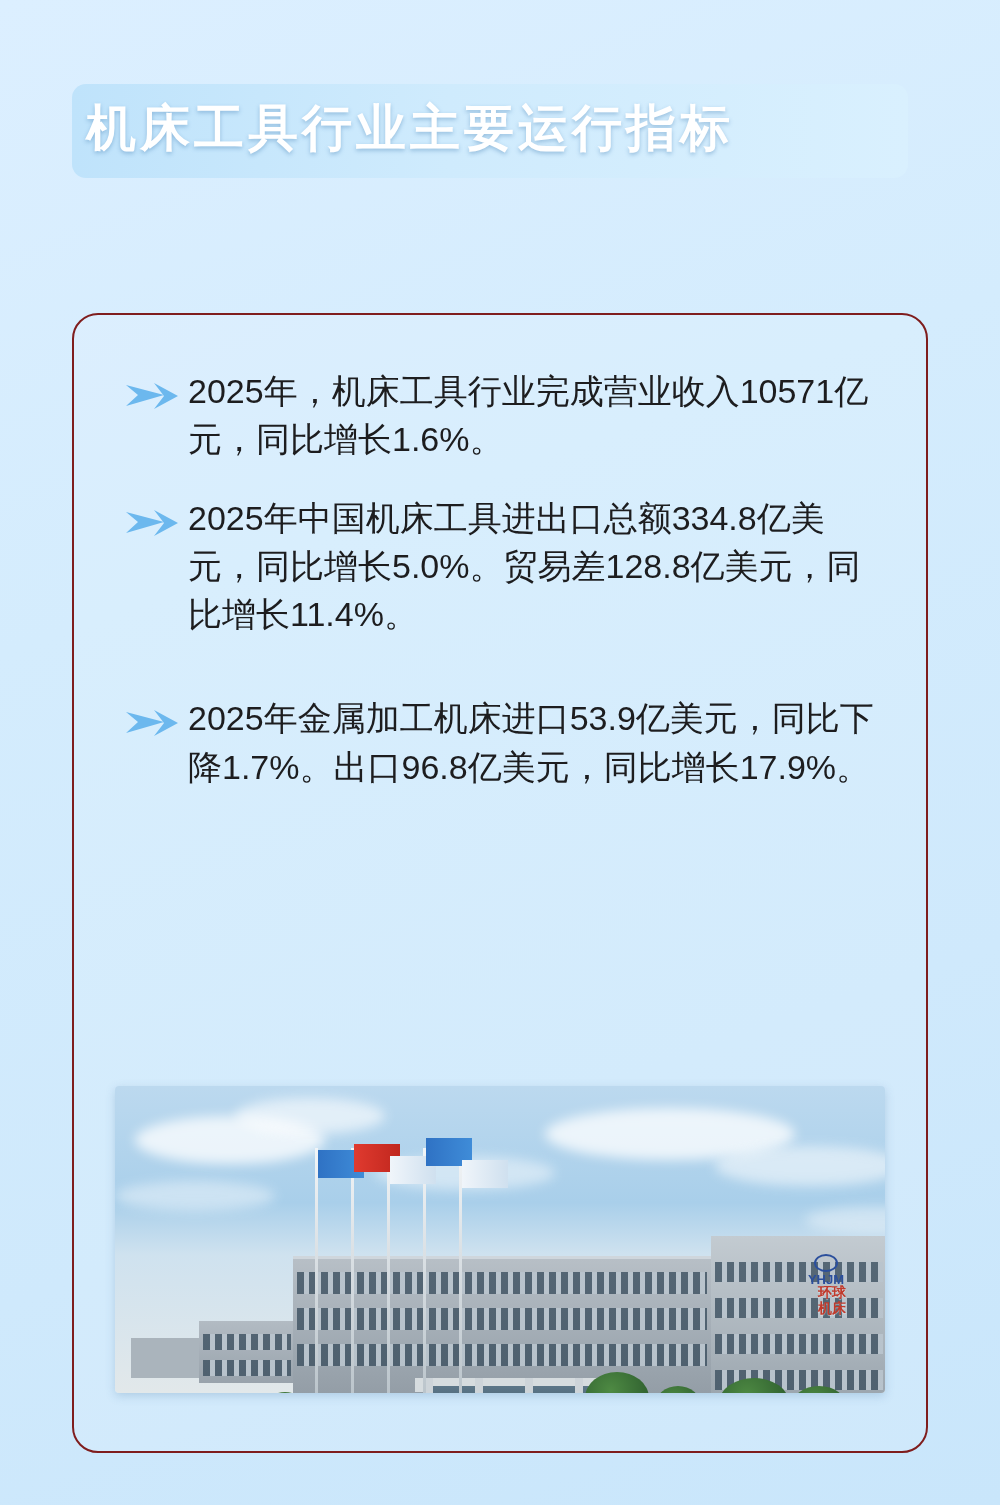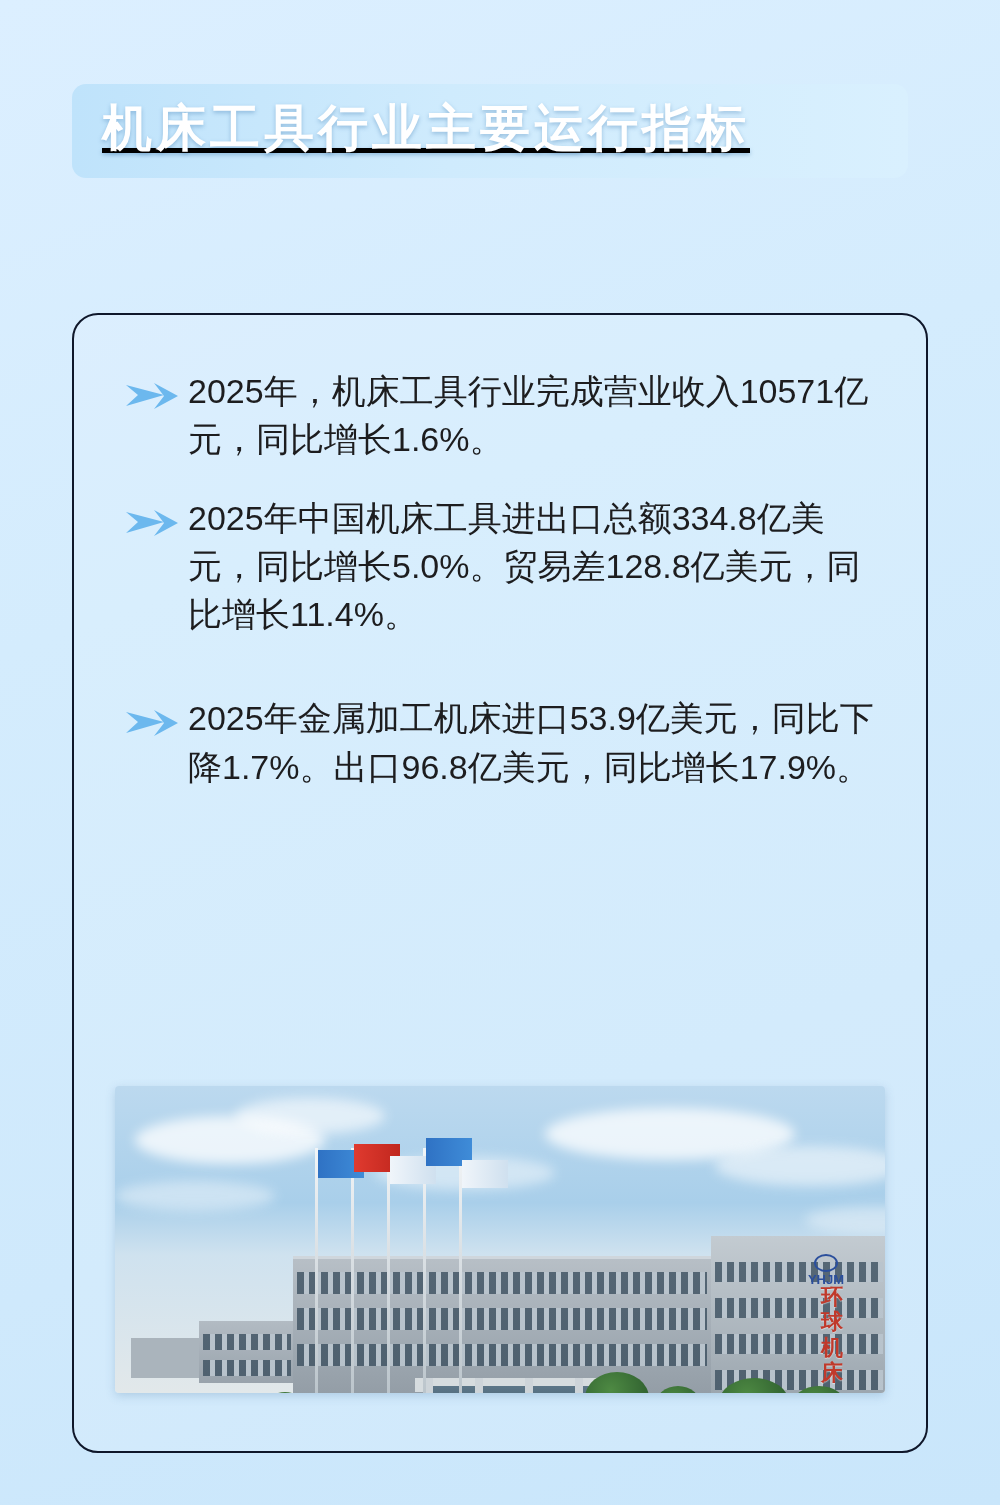--- a/index.html
+++ b/index.html
@@ -41,44 +41,43 @@
     color: #ffffff;
     letter-spacing: 10px;
     line-height: 1.1;
     white-space: nowrap;
     text-shadow: 0 2px 3px rgba(70,130,180,0.35);
   }
   .title-bar-2 {
     margin-top: 18px;
     background: linear-gradient(90deg, #bfe3fb 0%, #cfebfd 45%, #d9f0fe 100%);
     border-radius: 14px;
-    padding: 16px 30px 20px 30px;
+    padding: 16px 30px 20px 14px;
     width: 836px;
     box-sizing: border-box;
-    text-decoration: underline;
   }
   .title-bar-2 .t2 {
     font-size: 50px;
     font-weight: bold;
     color: #ffffff;
     letter-spacing: 4px;
     line-height: 1.15;
     white-space: nowrap;
     text-shadow: 0 2px 4px rgba(60,120,175,0.40);
   }
 
   
   .content-card {
     position: absolute;
     left: 72px;
     top: 313px;
     width: 856px;
     height: 1140px;
     box-sizing: border-box;
-    border: 2px solid #0f172a;
+    border: 2px solid #7f1d1d;
     border-radius: 26px;
     background: rgba(255,255,255,0.10);
     padding-left: 35px;
   }
   .bullets {
     position: absolute;
     left: 50px;
     top: 52px;
     width: 760px;
   }
@@ -210,21 +209,21 @@
     width: 20px; height: 14px;
     margin: 0 auto 1px auto;
     border: 2px solid #2b4f9c;
     border-radius: 50%;
   }
   .vert-name {
     position: absolute;
     left: 700px; top: 198px;
     width: 34px;
     color: #c0392b;
-    font-size: 22px;
+    font-size: 14px;
     font-weight: bold;
     line-height: 1.15;
     text-align: center;
     letter-spacing: 0px;
     text-shadow: 0 1px 1px rgba(255,255,255,0.5);
   }
 
   
   .pole {
     position: absolute;

